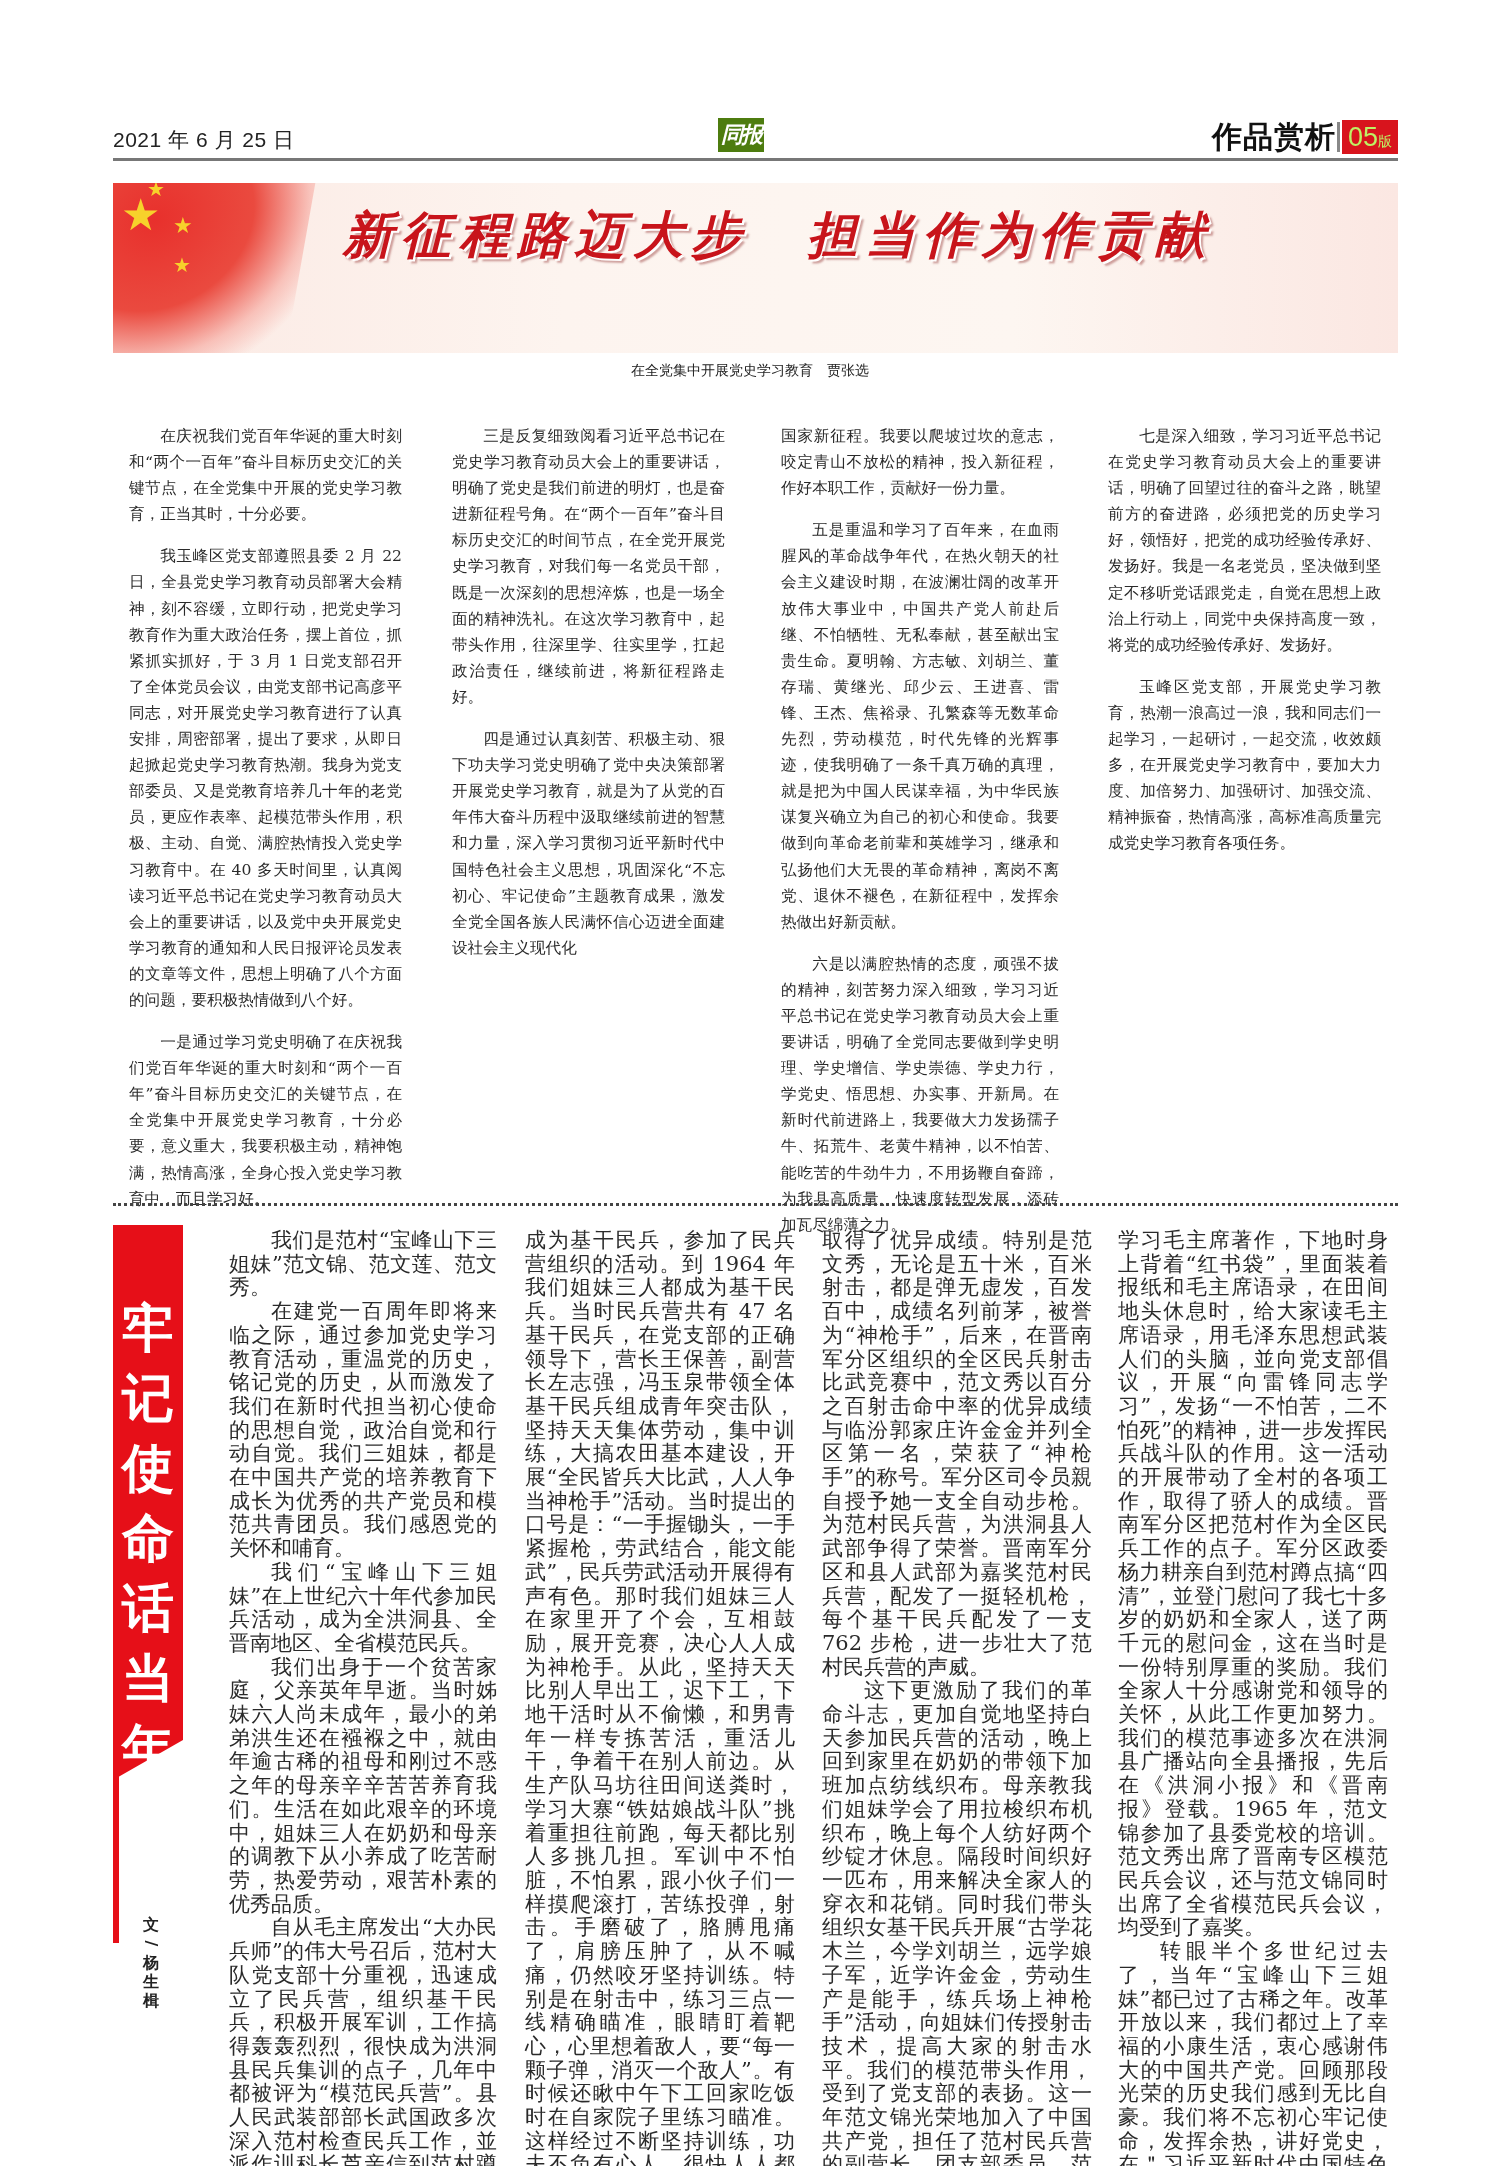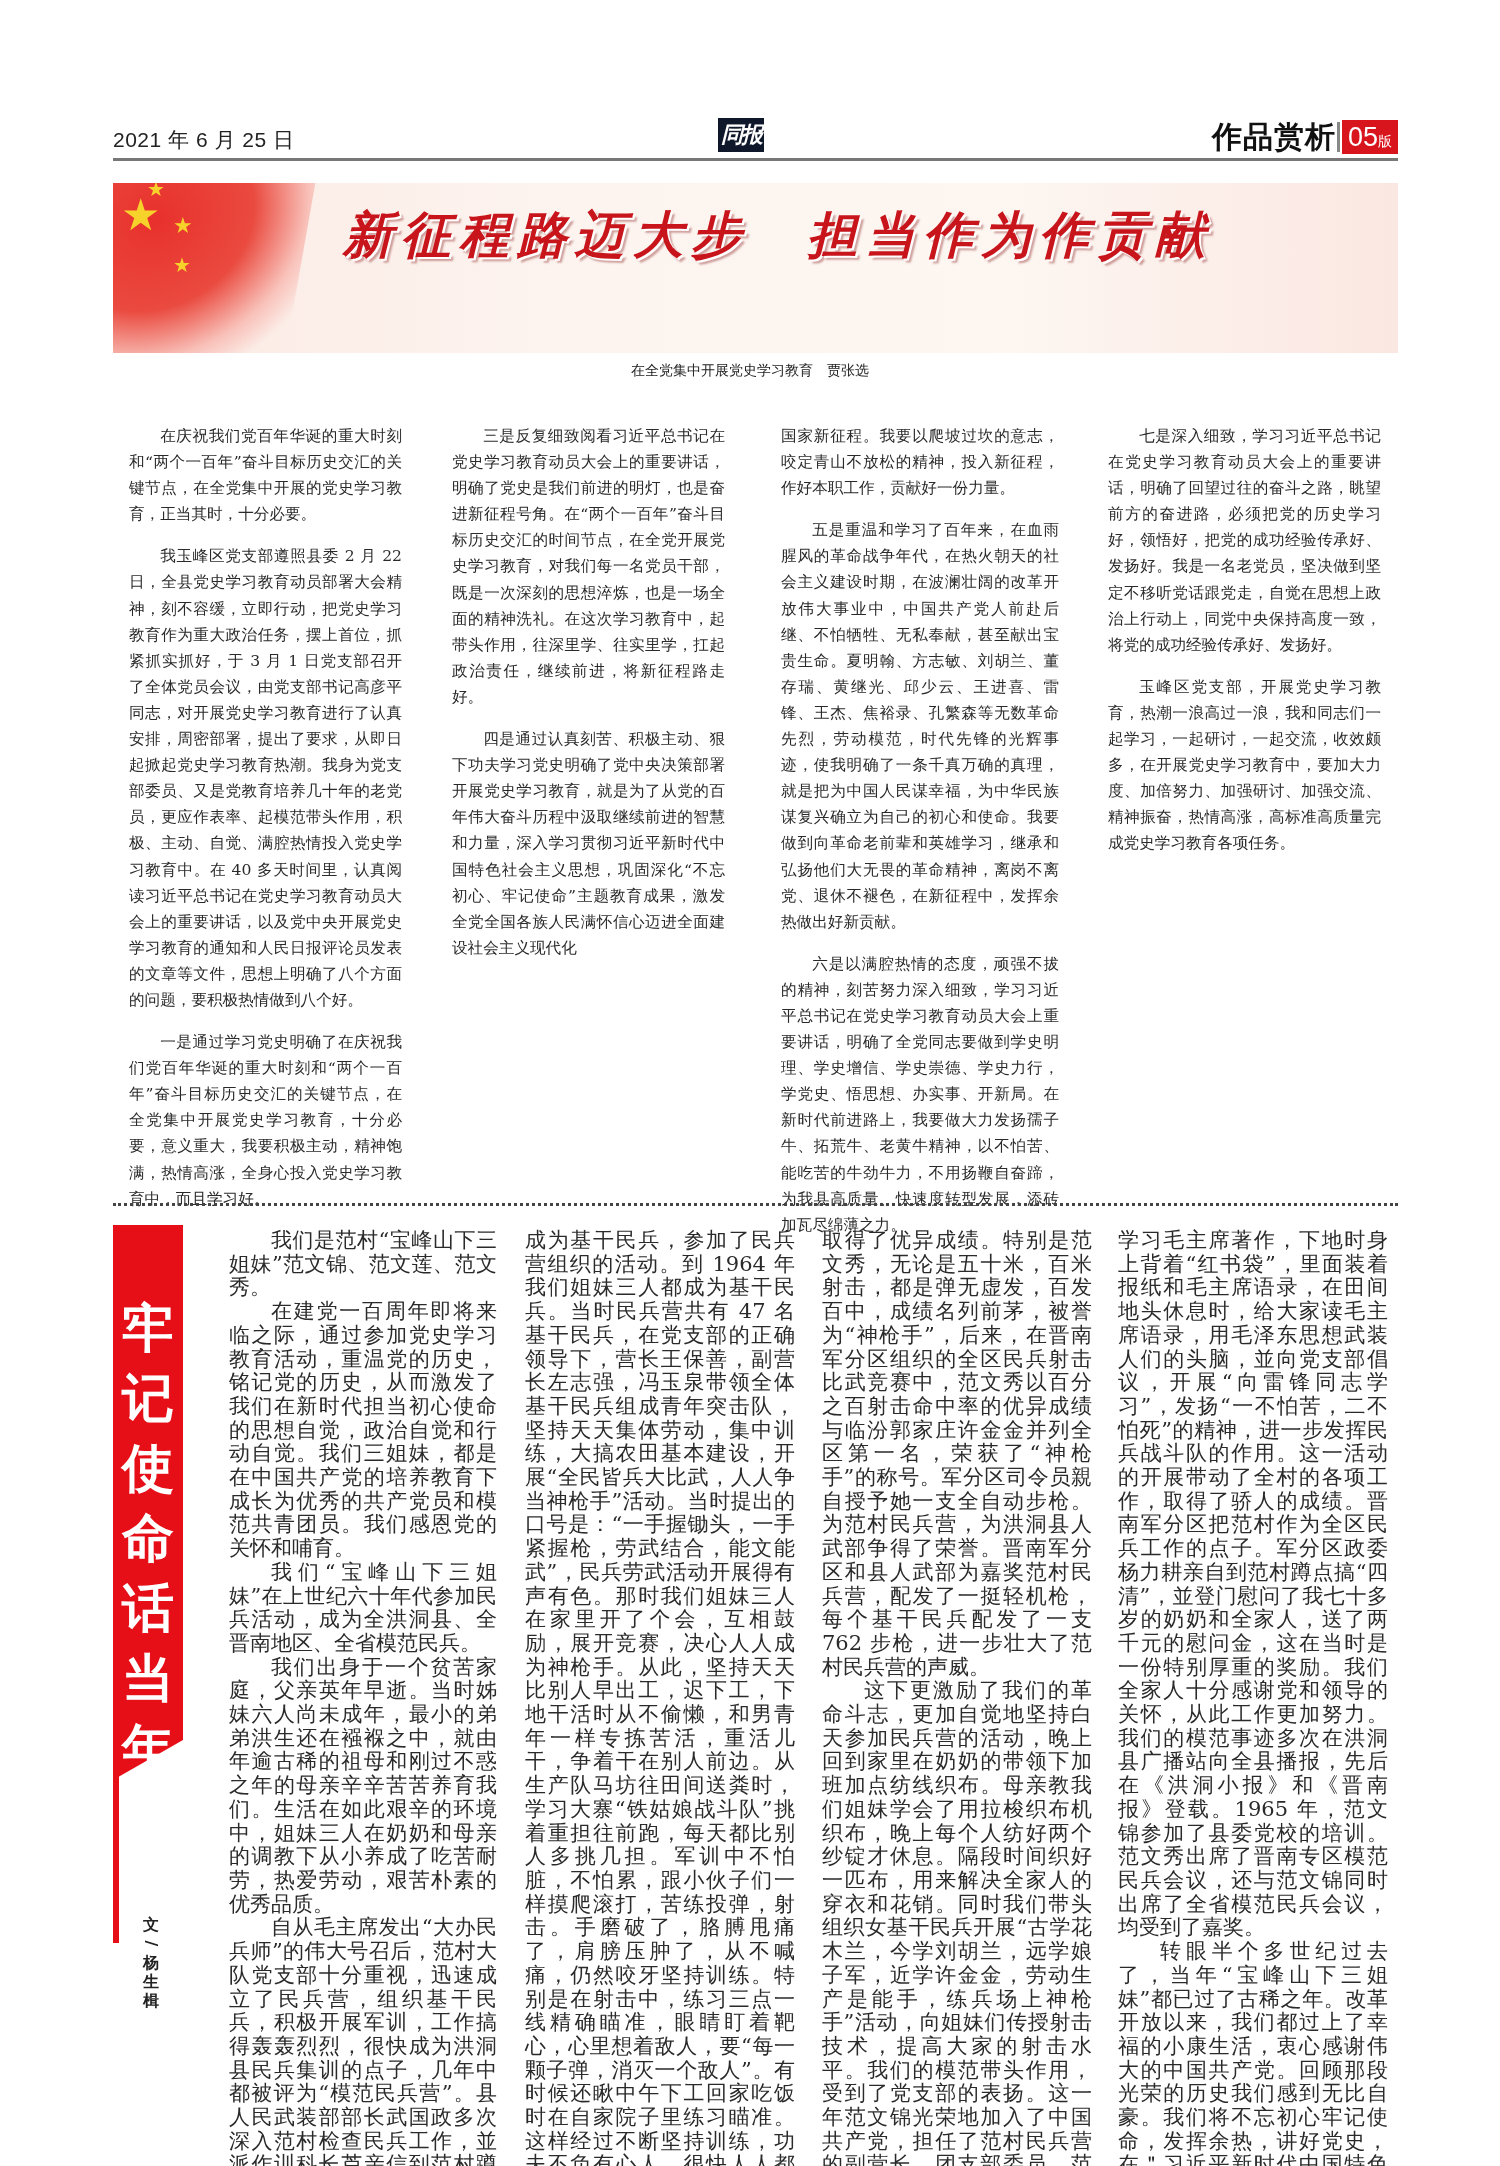--- a/index.html
+++ b/index.html
@@ -3,27 +3,27 @@
 <meta charset="utf-8">
 <style>
   html, body { margin: 0; padding: 0; background: #ffffff; }
   body { width: 1500px; height: 2166px; position: relative; overflow: hidden;
          font-family: "DejaVu Serif", "Liberation Serif", serif; color: #222; }
 
   
   .masthead { position: absolute; left: 113px; top: 118px; width: 1285px; height: 42px; }
   .date { position: absolute; left: 0; top: 8px; font-family: "Liberation Sans", "DejaVu Sans", sans-serif;
           font-size: 21px; color: #222; letter-spacing: 0.5px; }
-  .logo { position: absolute; left: 605px; top: 0; width: 46px; height: 34px; background: #0f172a;
+  .logo { position: absolute; left: 605px; top: 0; width: 46px; height: 34px; background: #4d7c0f;
           color: #fff; font-weight: bold; font-size: 22px; line-height: 34px; text-align: center;
           font-family: "DejaVu Sans", sans-serif; letter-spacing: -2px; font-style: italic; }
   .section { position: absolute; right: 62px; top: 0; font-family: "DejaVu Sans", sans-serif;
              font-weight: bold; font-size: 30px; line-height: 38px; color: #111; letter-spacing: 1px; }
   .section-bar { position: absolute; right: 58px; top: 4px; width: 3px; height: 30px; background: #888; }
-  .page-num { position: absolute; right: 0; top: 2px; height: 34px; width: 56px; background: #d8141d; color: #ffffff;
+  .page-num { position: absolute; right: 0; top: 2px; height: 34px; width: 56px; background: #d8141d; color: #bef264;
               font-family: "Liberation Sans", sans-serif; font-size: 27px; line-height: 34px; text-align: center; }
   .page-num small { font-size: 14px; }
   .rule { position: absolute; left: 113px; top: 158px; width: 1285px; height: 3px; background: #777; }
 
   
   .banner { position: absolute; left: 113px; top: 183px; width: 1285px; height: 170px;
             background: linear-gradient(90deg, #fbe9e3 0%, #fdf4ef 35%, #fdf6f1 70%, #fbe7e2 100%); overflow: hidden; }
   .flag { position: absolute; left: -30px; top: -40px; width: 220px; height: 220px;
           background: radial-gradient(ellipse at 30% 35%, #e8302c 0%, #ea4a3f 45%, rgba(245,150,140,0.5) 70%, rgba(253,240,235,0) 85%);
           transform: skewX(-10deg); }

